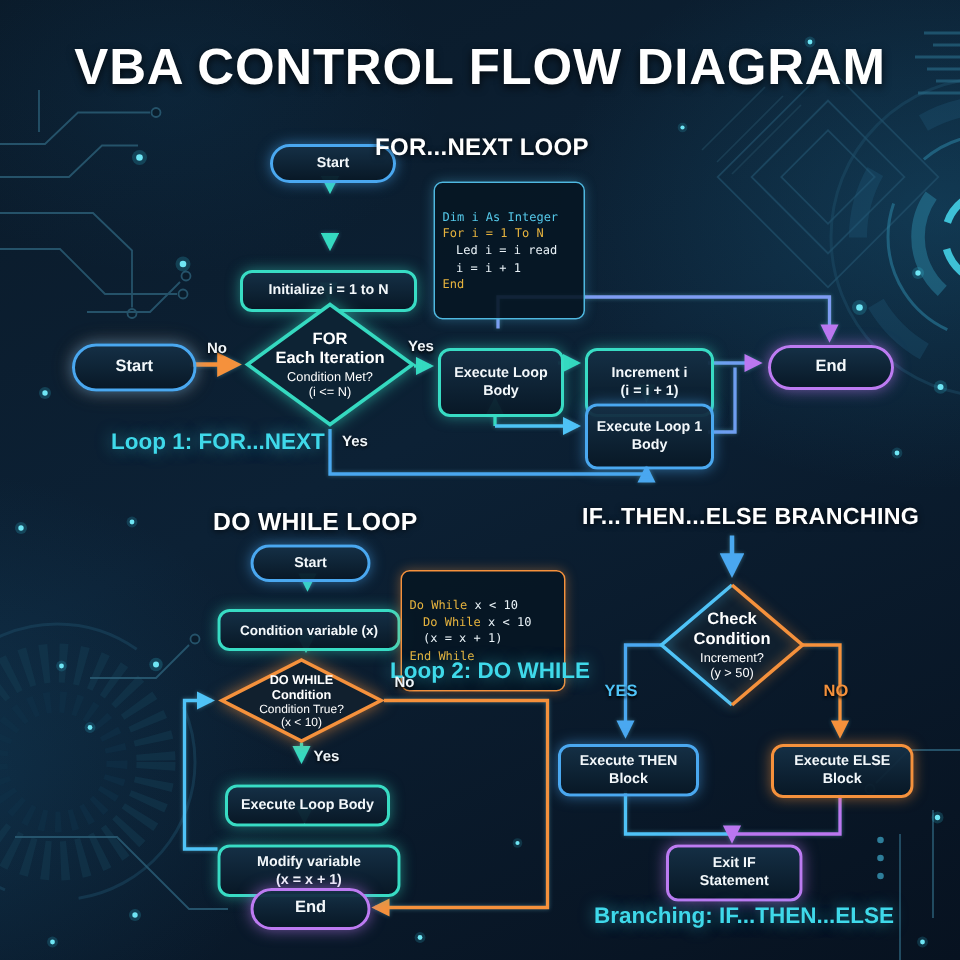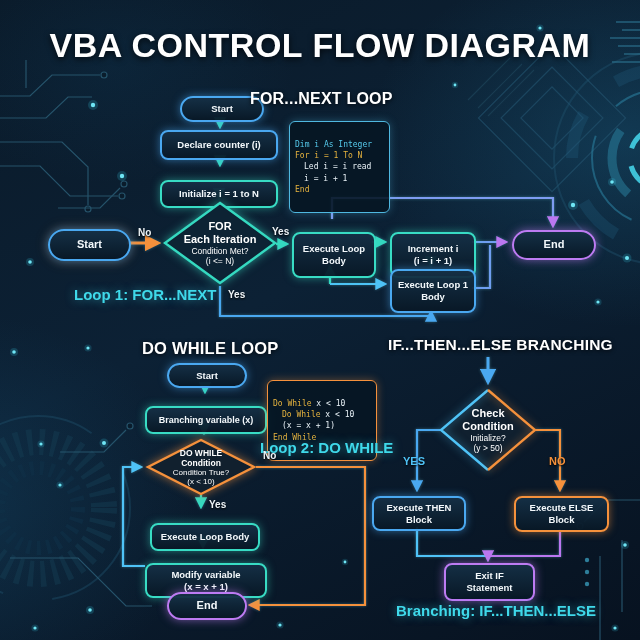--- a/index.html
+++ b/index.html
@@ -206,21 +206,20 @@
 
   <div class="title">VBA CONTROL FLOW DIAGRAM</div>
   <div class="section-h" style="left:250px;top:90px;font-size:16px;">FOR...NEXT LOOP</div>
   <div class="section-h" style="left:388px;top:336px;font-size:15.5px;">IF...THEN...ELSE BRANCHING</div>
   <div class="section-h" style="left:142px;top:339px;font-size:16.5px;">DO WHILE LOOP</div>
   <div class="caption" style="left:74px;top:286px;font-size:15px;">Loop 1: FOR...NEXT</div>
   <div class="caption" style="left:260px;top:439px;font-size:15px;">Loop 2: DO WHILE</div>
   <div class="caption" style="left:396px;top:602px;font-size:15px;">Branching: IF...THEN...ELSE</div>
 
   <div class="node box oval b-blue" style="left:180px;top:96px;width:80px;height:22px;">Start</div>
-  <div class="node box b-blue" style="left:160px;top:130px;width:114px;height:26px;">Declare counter (i)</div>
   <div class="node box b-teal" style="left:160px;top:168px;width:114px;height:24px;">Initialize i = 1 to N</div>
   <div class="node box oval b-blue glow-orange" style="left:48px;top:229px;width:79px;height:28px;font-size:11px;">Start</div>
 
   <div class="dwrap" style="left:162px;top:200px;width:116px;height:86px;">
     <svg width="116" height="86">
         <polygon points="58,3 113,43 58,83 3,43" fill="#0d2334" stroke="#35d9c0" stroke-width="2.4" style="filter:drop-shadow(0 0 5px rgba(53,217,192,.6));"></polygon>
       </svg>
     <div class="dtext">
       <span class="d-b">FOR</span>
       <span class="d-b">Each Iteration</span>
@@ -243,21 +242,21 @@
     <div class="c-white ind">Led i = i read</div>
     <div class="c-white ind">i = i + 1</div>
     <div class="c-gold">End</div>
   </div>
 
   <div class="elabel" style="left:138px;top:227px;">No</div>
   <div class="elabel" style="left:272px;top:226px;">Yes</div>
   <div class="elabel" style="left:228px;top:289px;">Yes</div>
 
   <div class="node box oval b-blue" style="left:167px;top:363px;width:76px;height:21px;">Start</div>
-  <div class="node box b-teal fs9" style="left:145px;top:394px;width:118px;height:24px;">Branching variable (x)</div>
+  <div class="node box b-teal fs9" style="left:145px;top:394px;width:118px;height:24px;">Condition variable (x)</div>
 
   <div class="dwrap small" style="left:146px;top:438px;width:110px;height:58px;">
     <svg width="110" height="58">
         <polygon points="55,2 108,29 55,56 2,29" fill="#11202e" stroke="#f5913c" stroke-width="2.4" style="filter:drop-shadow(0 0 5px rgba(245,145,60,.6));"></polygon>
       </svg>
     <div class="dtext">
       <span class="d-b">DO WHILE</span>
       <span class="d-b">Condition</span>
       <span class="d-r">Condition True?</span>
       <span class="d-r">(x &lt; 10)</span>
@@ -281,21 +280,21 @@
 
   <div class="dwrap" style="left:438px;top:387px;width:100px;height:86px;">
     <svg width="100" height="86">
       <polygon points="50,3 97,43 50,83 3,43" fill="#10202f"></polygon>
       <polyline points="50,3 3,43 50,83" fill="none" stroke="#4fc3f7" stroke-width="2.4" style="filter:drop-shadow(0 0 4px rgba(79,195,247,.6));"></polyline>
       <polyline points="50,3 97,43 50,83" fill="none" stroke="#f5913c" stroke-width="2.4" style="filter:drop-shadow(0 0 4px rgba(245,145,60,.6));"></polyline>
     </svg>
     <div class="dtext">
       <span class="d-b">Check</span>
       <span class="d-b">Condition</span>
-      <span class="d-r">Initialize?</span>
+      <span class="d-r">Increment?</span>
       <span class="d-r">(y &gt; 50)</span>
     </div>
   </div>
 
   <div class="node box b-blue" style="left:372px;top:496px;width:90px;height:31px;">Execute THEN
 Block</div>
   <div class="node box b-orange" style="left:514px;top:496px;width:91px;height:32px;">Execute ELSE
 Block</div>
   <div class="node box b-purple" style="left:444px;top:563px;width:87px;height:34px;">Exit IF
 Statement</div>

